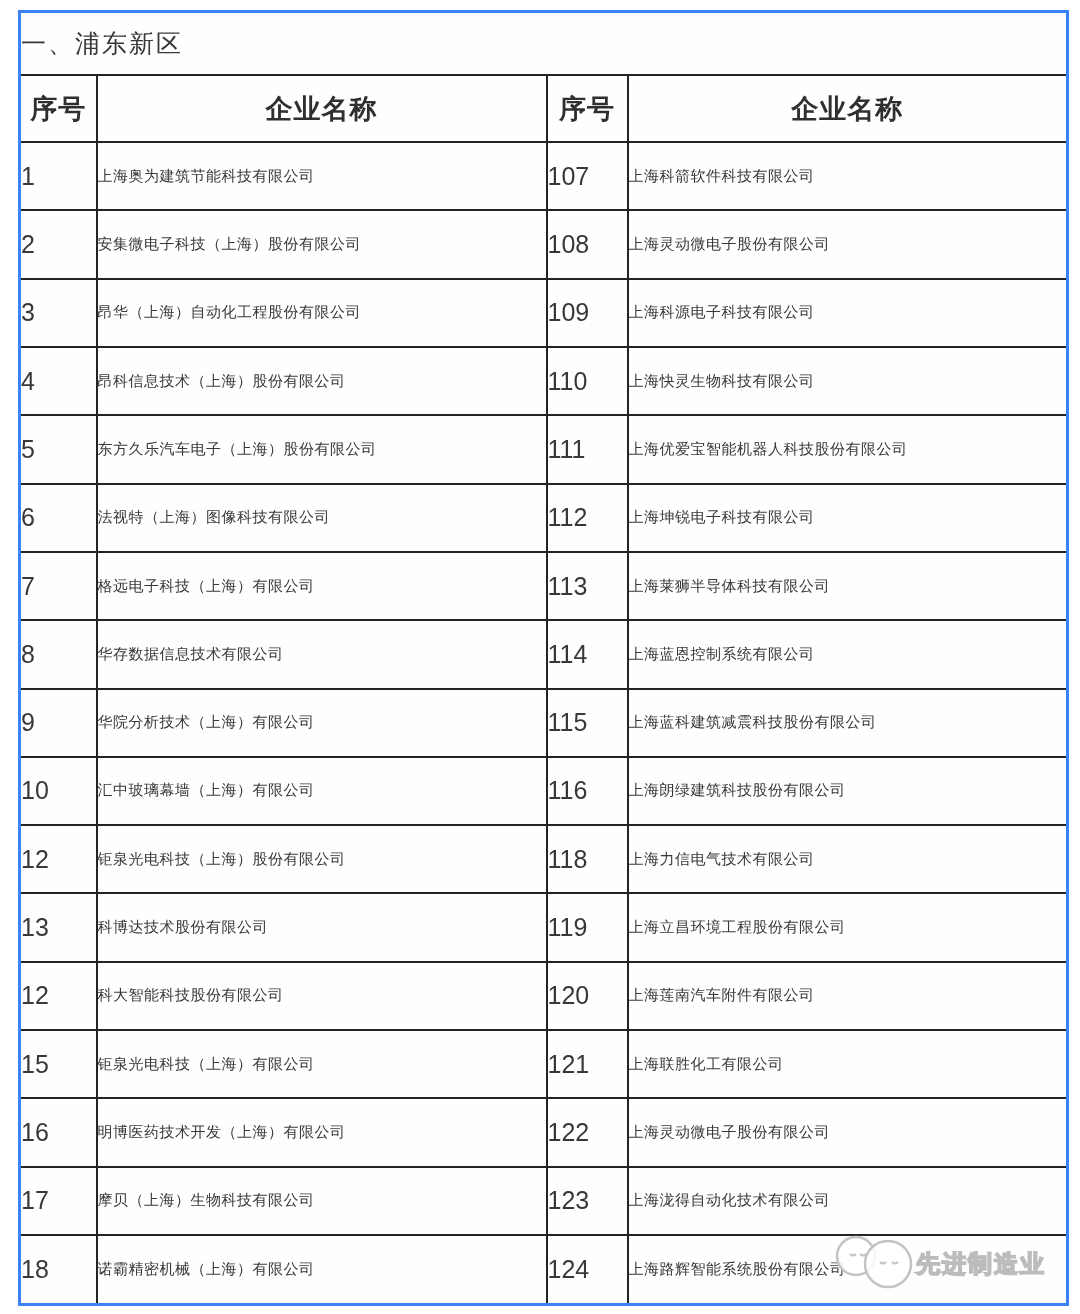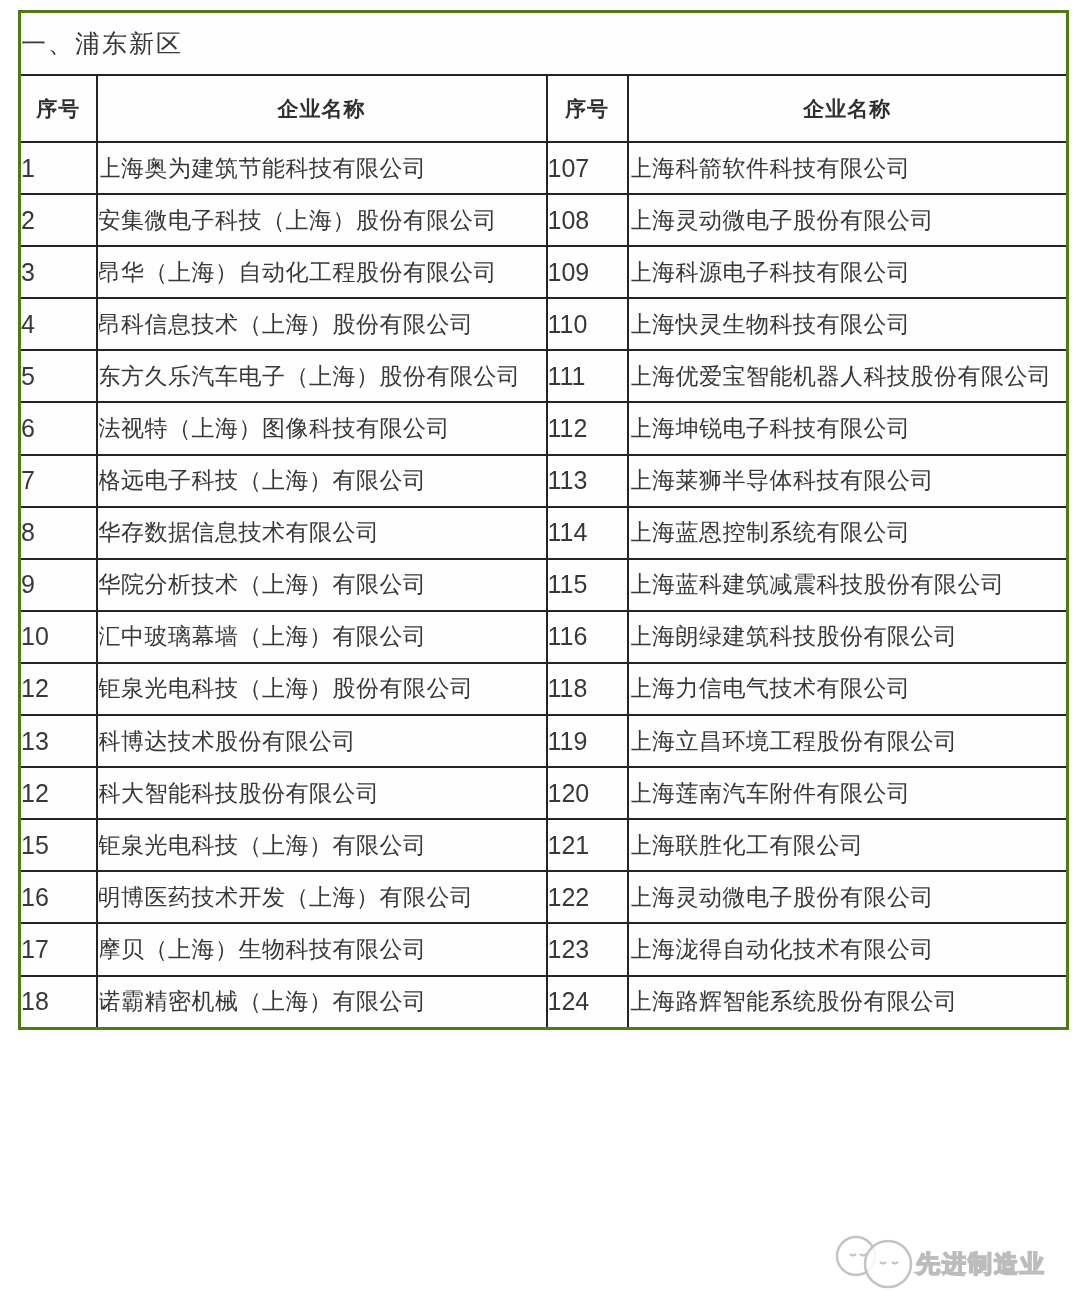--- a/index.html
+++ b/index.html
@@ -12,25 +12,25 @@
     height: 1314px;
     position: relative;
     overflow: hidden;
     font-family: "Liberation Sans", sans-serif;
   }
   table.company {
     position: absolute;
     left: 18px;
     top: 10px;
     width: 1048px;
-    height: 1020px;
+    height: 1296px;
     border-collapse: collapse;
     table-layout: fixed;
     background: #fefefe;
-    border: 3px solid #4d7c0f;
+    border: 3px solid #3b82f6;
   }
   table.company td, table.company th {
     border: 2px solid #242424;
     color: #383838;
     vertical-align: middle;
     padding: 0;
     overflow: hidden;
     white-space: nowrap;
     text-align: left;
     font-weight: normal;
@@ -40,35 +40,34 @@
     font-weight: bold;
     font-size: 25px;
     color: #2b2b2b;
     padding-left: 13px;
     letter-spacing: 2px;
   }
   tr.header-row th {
     height: 65px;
     text-align: center;
     font-weight: bold;
-    font-size: 21px;
+    font-size: 27px;
     color: #2f2f2f;
     letter-spacing: 1px;
   }
   td.num {
     font-size: 25px;
     padding-left: 11px;
     color: #3a3a3a;
   }
   td.name {
-    font-size: 23px;
+    font-size: 15px;
     padding-left: 13px;
     letter-spacing: 0.5px;
     color: #363636;
-    border-radius: 25px;
   }
   .watermark {
     position: absolute;
     left: 826px;
     top: 1234px;
     height: 60px;
     display: flex;
     align-items: center;
     z-index: 5;
     pointer-events: none;

